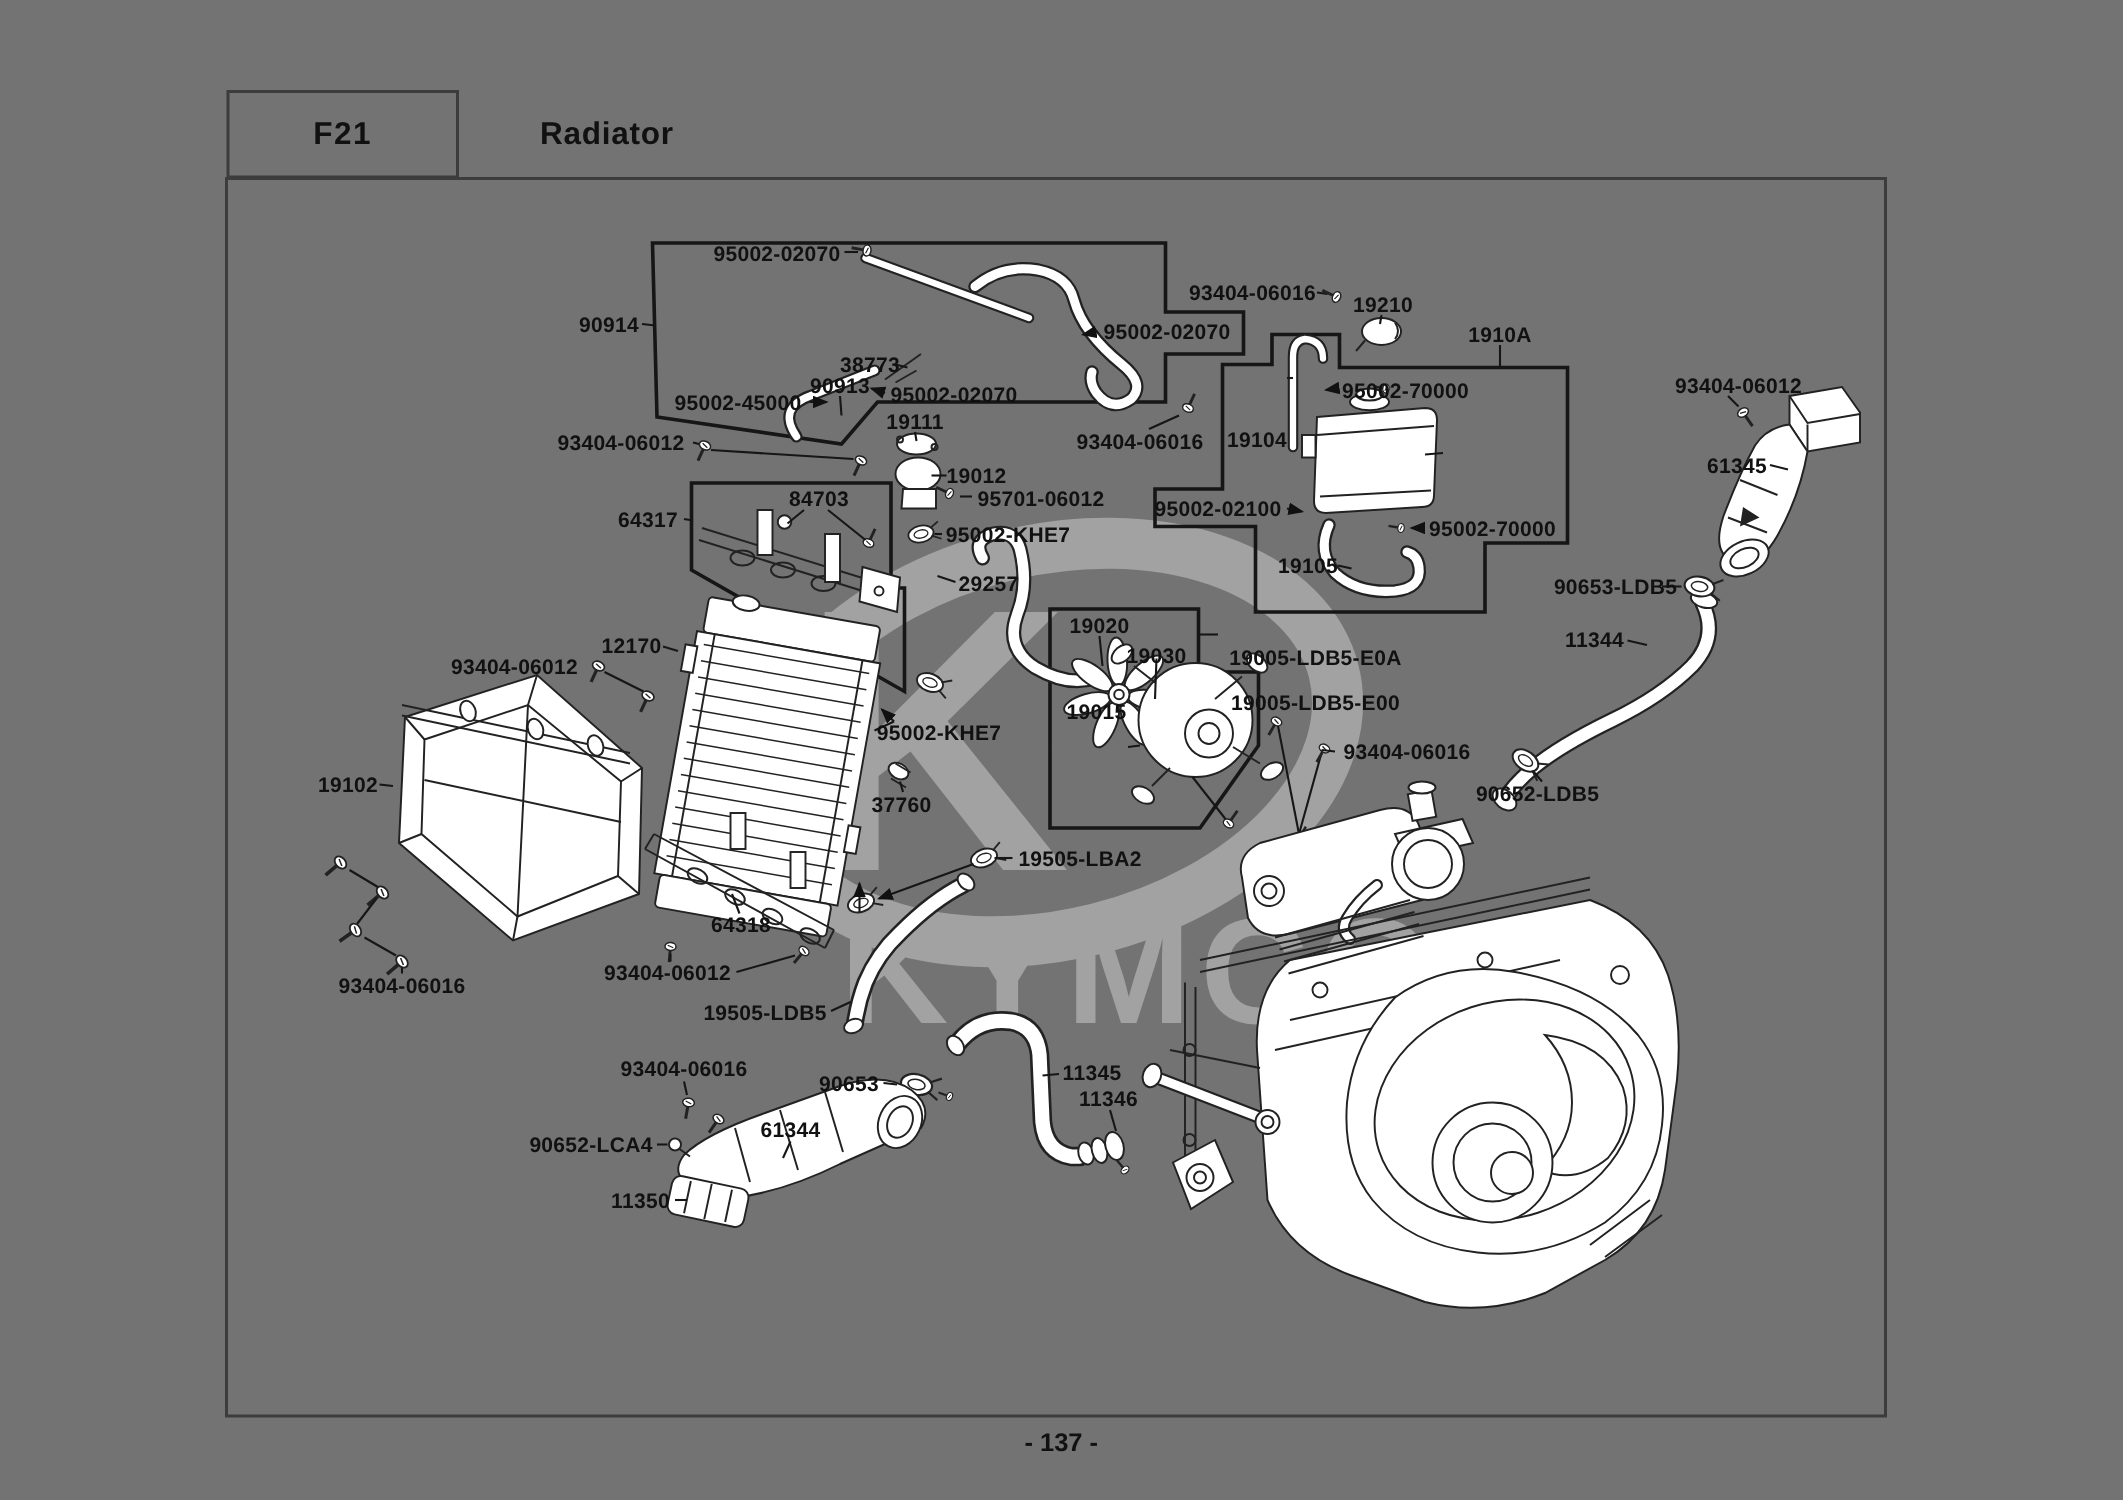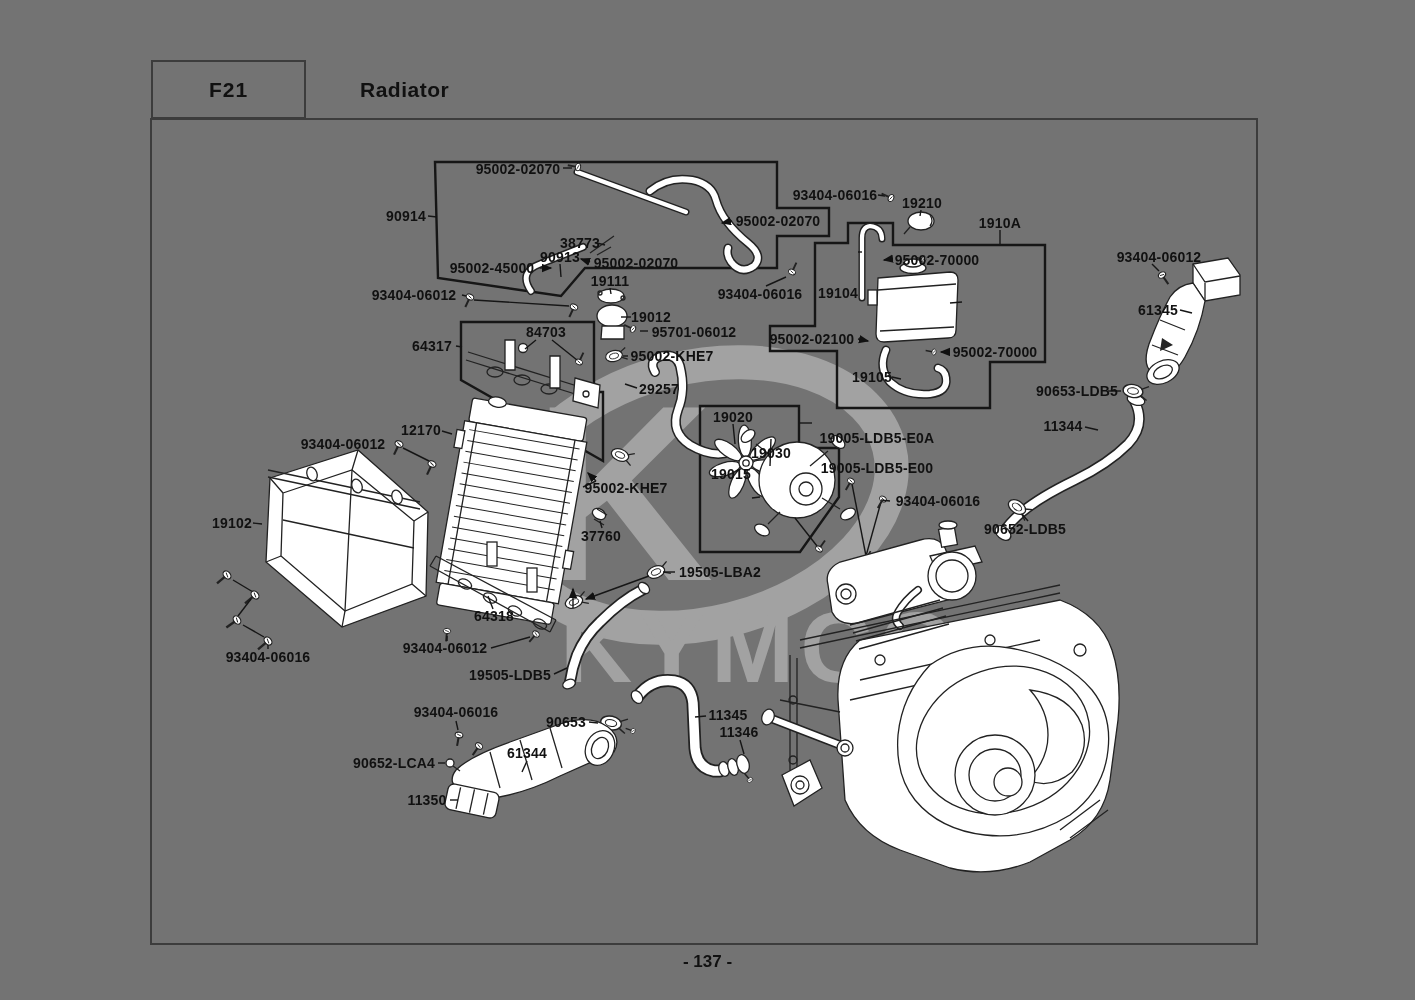--- a/index.html
+++ b/index.html
@@ -378,21 +378,21 @@
       <div class="plabel" style="left: 995px; top: 352px;">95002-70000</div>
       <div class="plabel" style="left: 872px; top: 377px;">19105</div>
       <div class="plabel" style="left: 659px; top: 389px;">29257</div>
       <div class="plabel" style="left: 1077px; top: 391px;">90653-LDB5</div>
       <div class="plabel" style="left: 1159px; top: 257px;">93404-06012</div>
       <div class="plabel" style="left: 1158px; top: 310px;">61345</div>
       <div class="plabel" style="left: 1063px; top: 426px;">11344</div>
       <div class="plabel" style="left: 421px; top: 430px;">12170</div>
       <div class="plabel" style="left: 343px; top: 444px;">93404-06012</div>
       <div class="plabel" style="left: 733px; top: 417px;">19020</div>
-      <div class="plabel" style="left: 771px; top: 453px;">19030</div>
+      <div class="plabel" style="left: 771px; top: 437px;">19030</div>
       <div class="plabel" style="left: 877px; top: 420px; margin-top: 48px;">19005-LDB5-E00</div>
       <div class="plabel" style="left: 877px; top: 438px;">19005-LDB5-E0A</div>
       <div class="plabel" style="left: 626px; top: 488px;">95002-KHE7</div>
       <div class="plabel" style="left: 731px; top: 474px;">19015</div>
       <div class="plabel" style="left: 938px; top: 501px;">93404-06016</div>
       <div class="plabel" style="left: 232px; top: 523px;">19102</div>
       <div class="plabel" style="left: 1025px; top: 529px;">90652-LDB5</div>
       <div class="plabel" style="left: 601px; top: 536px;">37760</div>
       <div class="plabel" style="left: 720px; top: 572px;">19505-LBA2</div>
       <div class="plabel" style="left: 494px; top: 616px;">64318</div>

